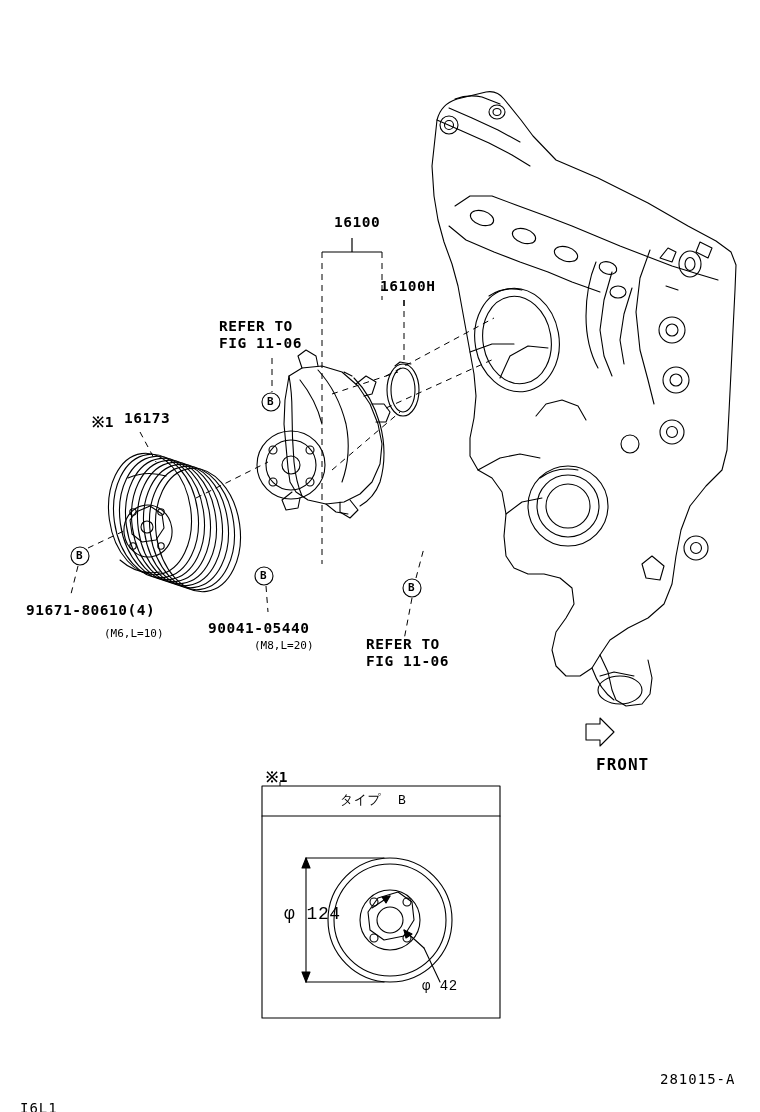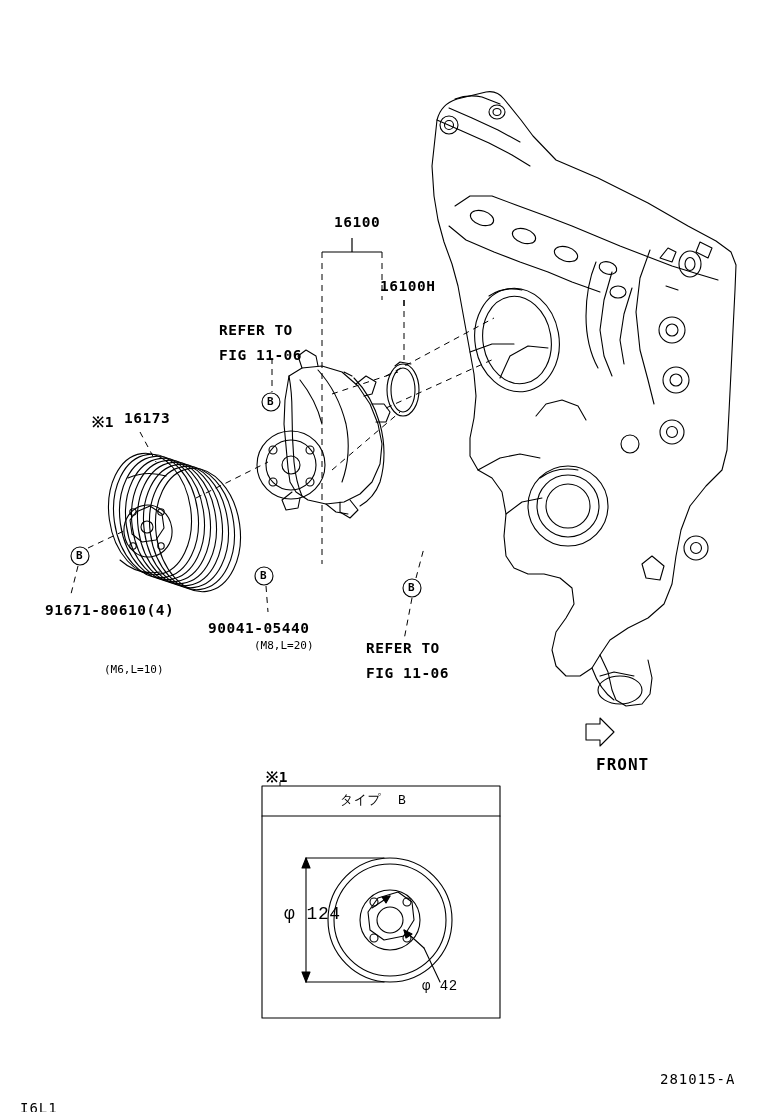--- a/index.html
+++ b/index.html
@@ -51,21 +51,21 @@
   .lbl.footer {
     font-size: 14px;
     font-weight: normal;
     letter-spacing: 1px;
   }
   .lbl.front {
     font-size: 16px;
     letter-spacing: 1px;
   }
   .two-line {
-    line-height: 25px;
+    line-height: 17px;
   }
 </style>
 </head>
 <body>
 
 <div id="diagram-root">
 
   <svg class="layer" viewBox="0 0 760 1112">
     <g fill="none" stroke="#000" stroke-width="1.1" stroke-linejoin="round" stroke-linecap="round">
 
@@ -274,22 +274,22 @@
   <div class="lbl mid" style="left:380px; top:278px;">16100H</div>
 
   <div class="lbl mid two-line" style="left:219px; top:318px;">REFER TO
 FIG 11-06</div>
   <div class="lbl mid two-line" style="left:366px; top:636px;">REFER TO
 FIG 11-06</div>
 
   <div class="lbl mid" style="left:92px; top:411px;">※1</div>
   <div class="lbl mid" style="left:124px; top:410px;">16173</div>
 
-  <div class="lbl mid" style="left:26px; top:602px;margin-left:19px;">91671-80610(4)</div>
-  <div class="lbl small" style="left:104px; top:627px;margin-top:36px;">(M6,L=10)</div>
+  <div class="lbl mid" style="left:26px; top:602px;">91671-80610(4)</div>
+  <div class="lbl small" style="left:104px; top:627px;">(M6,L=10)</div>
 
   <div class="lbl mid" style="left:208px; top:620px;">90041-05440</div>
   <div class="lbl small" style="left:254px; top:639px;">(M8,L=20)</div>
 
   <div class="lbl front" style="left:596px; top:755px;">FRONT</div>
 
   <div class="lbl" style="left:267px; top:395px; font-size:11px;">B</div>
   <div class="lbl" style="left:76px; top:549px; font-size:11px;">B</div>
   <div class="lbl" style="left:260px; top:569px; font-size:11px;">B</div>
   <div class="lbl" style="left:408px; top:581px; font-size:11px;">B</div>

